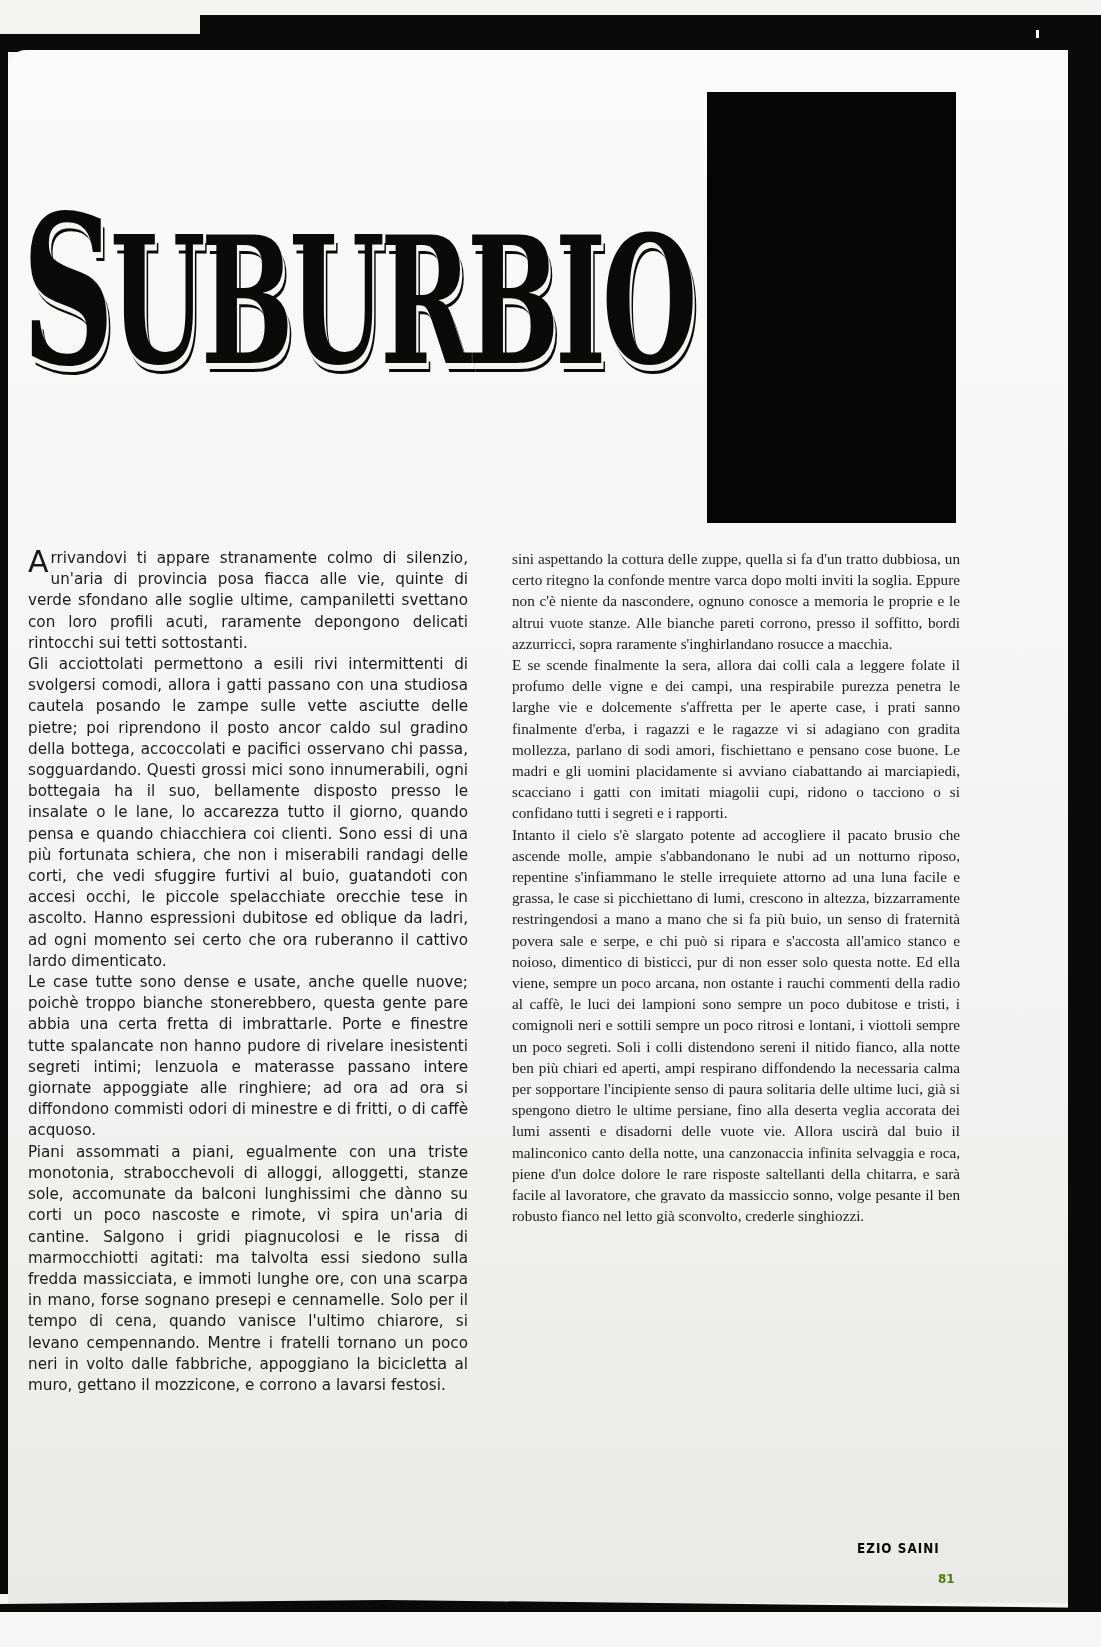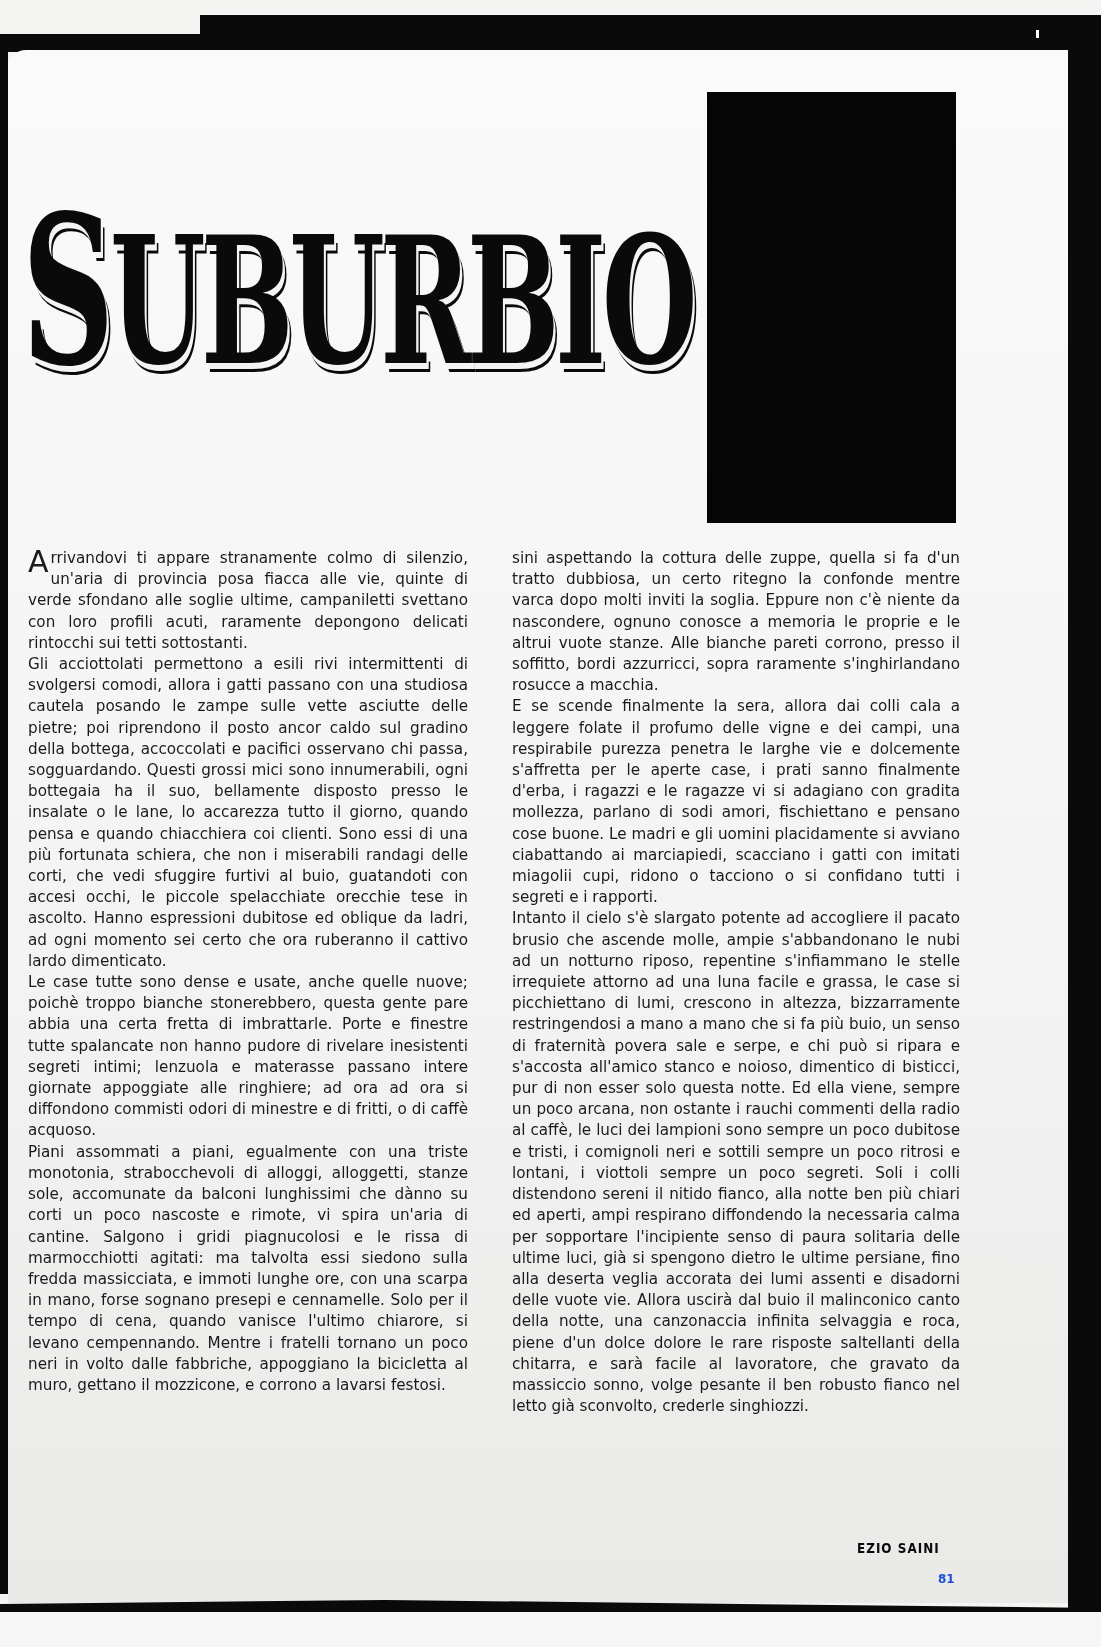--- a/index.html
+++ b/index.html
@@ -33,31 +33,31 @@
   .headline .first { font-size: 175px; }
   .photo {
     position: absolute; left: 707px; top: 92px; width: 249px; height: 431px;
     background: #050505;
   }
   .col {
     position: absolute; top: 548px; font-size: 15.2px; line-height: 21.2px;
     color: #1a1a1a; text-align: justify;
   }
   .col-left { left: 28px; width: 440px; }
-  .col-right { left: 512px; width: 448px; }
+  .col-right { left: 512px; width: 448px; font-family: Liberation Serif, serif; }
   .col p { margin: 0; text-indent: 0; }
   .dropcap { font-size: 30px; line-height: 20px; float: left; margin: 4px 2px 0 0; font-weight: normal; }
   .byline {
     position: absolute; left: 857px; top: 1542px;
     font-weight: bold; font-size: 12px; letter-spacing: 1px; color: #0a0a0a;
     transform: scaleY(1.1);
   }
   .page-number {
     position: absolute; left: 938px; top: 1572px;
-    font-weight: bold; font-size: 12px; color: #1d4ed8;
+    font-weight: bold; font-size: 12px; color: #4d7c0f;
   }
   .speck { position: absolute; left: 1036px; top: 30px; width: 3px; height: 8px; background: #fff; }
 </style>
 </head>
 <body>
 
 <div class="band-top"></div>
 <div class="band-top-left"></div>
 <div class="border-left"></div>
 <div class="border-right"></div>

